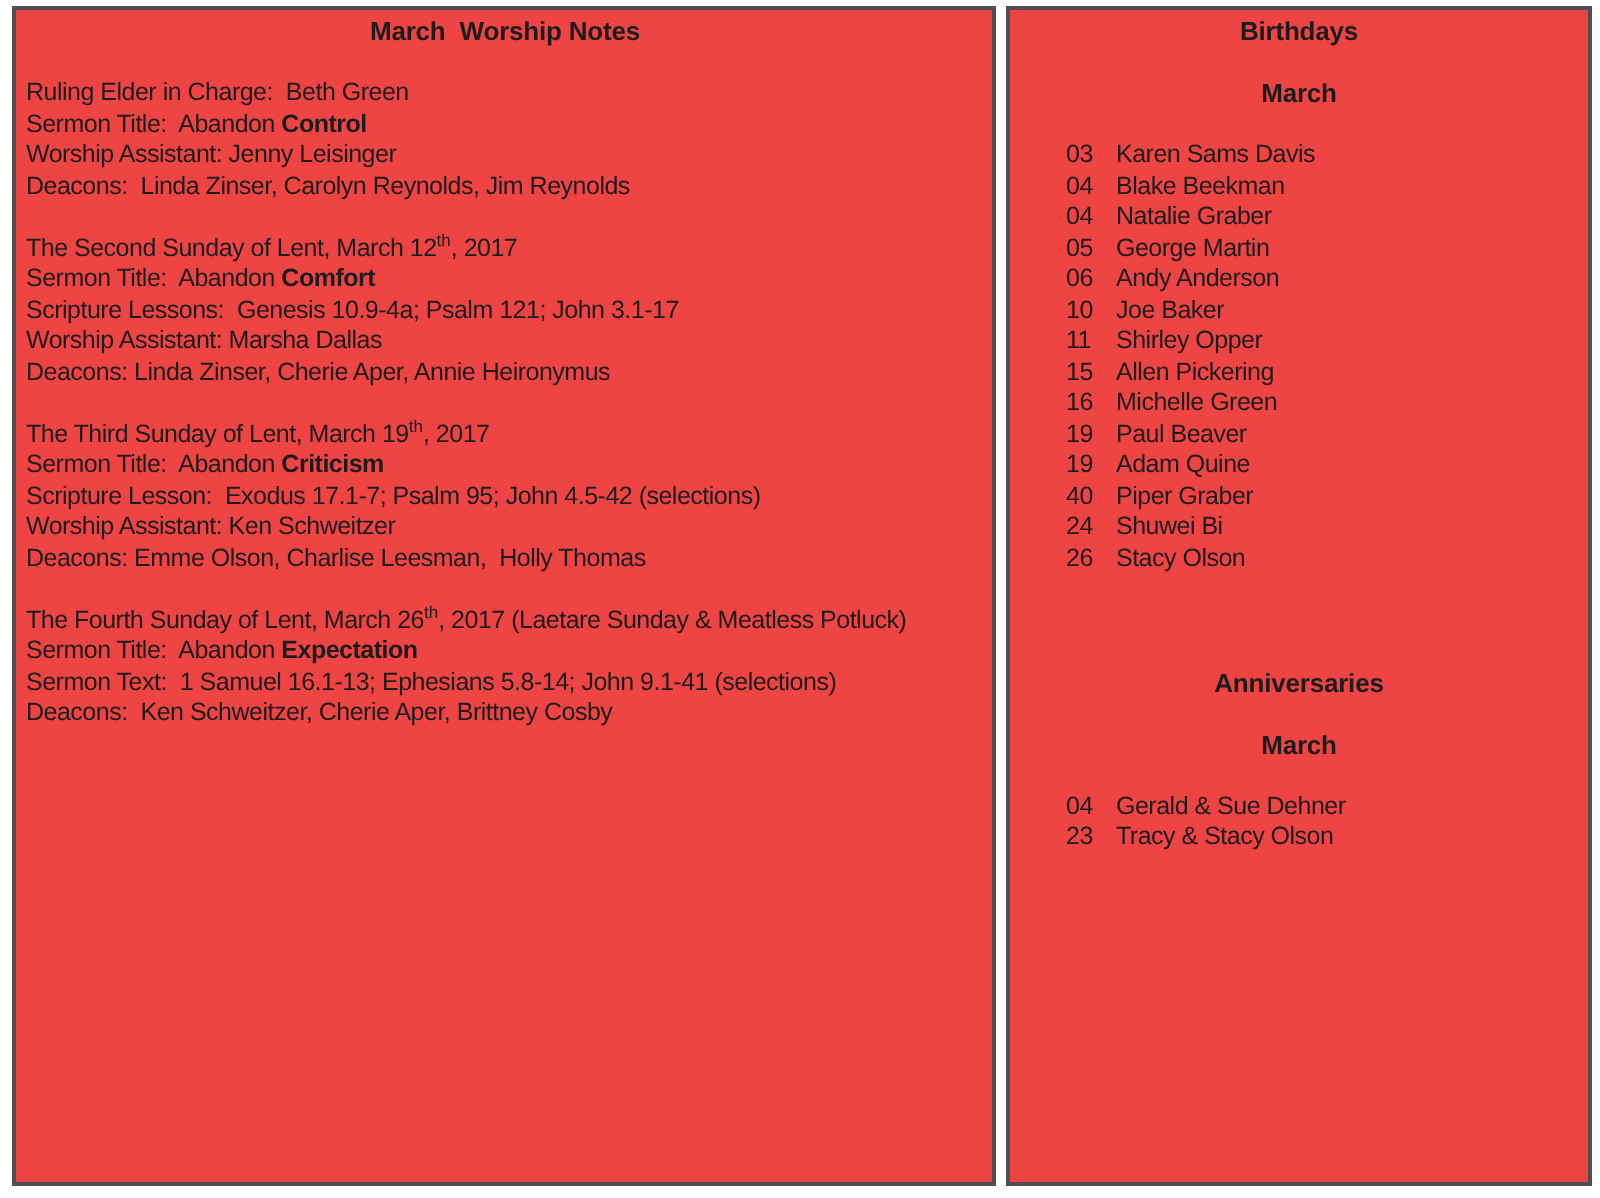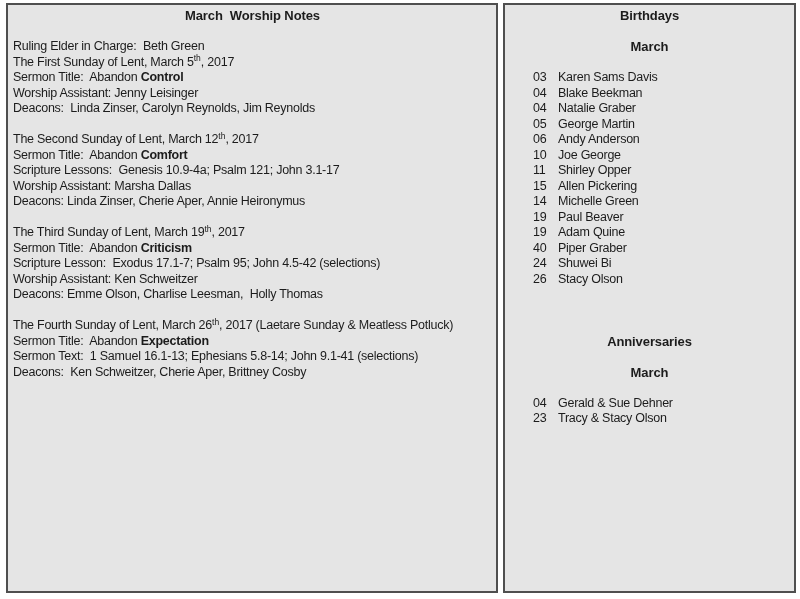--- a/index.html
+++ b/index.html
@@ -7,21 +7,21 @@
   body {
     position: relative;
     font-family: "Liberation Sans", sans-serif;
     color: #1c1c1c;
   }
   .panel {
     position: absolute;
     top: 3px;
     height: 590px;
     border: 2px solid #4f4f4f;
-    background: #e5e5e5;
+    background: #ef4444;
     padding-top: 3px;
     overflow: hidden;
   }
   .panel-left  { left: 6px;   width: 492px; padding-left: 5px; padding-right: 4px; }
   .panel-right { left: 503px; width: 293px; }
   .line {
     font-size: 12.5px;
     line-height: 15.5px;
     letter-spacing: -0.25px;
     white-space: pre;
@@ -50,21 +50,20 @@
 </style>
 </head>
 <body>
 
 <section class="panel panel-left">
   <div class="heading">March  Worship Notes</div>
   <div class="blank"></div>
 
   <div class="line">Ruling Elder in Charge:  Beth Green</div>
 
-  <div class="line"><span>The First Sunday of Lent, March 5</span><sup class="ord">th</sup><span>, 2017</span></div>
   <div class="line"><span>Sermon Title:  Abandon </span><span class="sermon-bold">Control</span></div>
   <div class="line">Worship Assistant: Jenny Leisinger</div>
   <div class="line">Deacons:  Linda Zinser, Carolyn Reynolds, Jim Reynolds</div>
   <div class="blank"></div>
 
   <div class="line"><span>The Second Sunday of Lent, March 12</span><sup class="ord">th</sup><span>, 2017</span></div>
   <div class="line"><span>Sermon Title:  Abandon </span><span class="sermon-bold">Comfort</span></div>
   <div class="line">Scripture Lessons:  Genesis 10.9-4a; Psalm 121; John 3.1-17</div>
   <div class="line">Worship Assistant: Marsha Dallas</div>
   <div class="line">Deacons: Linda Zinser, Cherie Aper, Annie Heironymus</div>
@@ -87,24 +86,24 @@
   <div class="heading">Birthdays</div>
   <div class="blank"></div>
   <div class="heading">March</div>
   <div class="blank"></div>
 
   <div class="line entry"><span class="day">03</span><span>Karen Sams Davis</span></div>
   <div class="line entry"><span class="day">04</span><span>Blake Beekman</span></div>
   <div class="line entry"><span class="day">04</span><span>Natalie Graber</span></div>
   <div class="line entry"><span class="day">05</span><span>George Martin</span></div>
   <div class="line entry"><span class="day">06</span><span>Andy Anderson</span></div>
-  <div class="line entry"><span class="day">10</span><span>Joe George</span></div>
+  <div class="line entry"><span class="day">10</span><span>Joe Baker</span></div>
   <div class="line entry"><span class="day">11</span><span>Shirley Opper</span></div>
   <div class="line entry"><span class="day">15</span><span>Allen Pickering</span></div>
-  <div class="line entry"><span class="day">14</span><span>Michelle Green</span></div>
+  <div class="line entry"><span class="day">16</span><span>Michelle Green</span></div>
   <div class="line entry"><span class="day">19</span><span>Paul Beaver</span></div>
   <div class="line entry"><span class="day">19</span><span>Adam Quine</span></div>
   <div class="line entry"><span class="day">40</span><span>Piper Graber</span></div>
   <div class="line entry"><span class="day">24</span><span>Shuwei Bi</span></div>
   <div class="line entry"><span class="day">26</span><span>Stacy Olson</span></div>
 
   <div class="blank3"></div>
 
   <div class="heading">Anniversaries</div>
   <div class="blank"></div>

